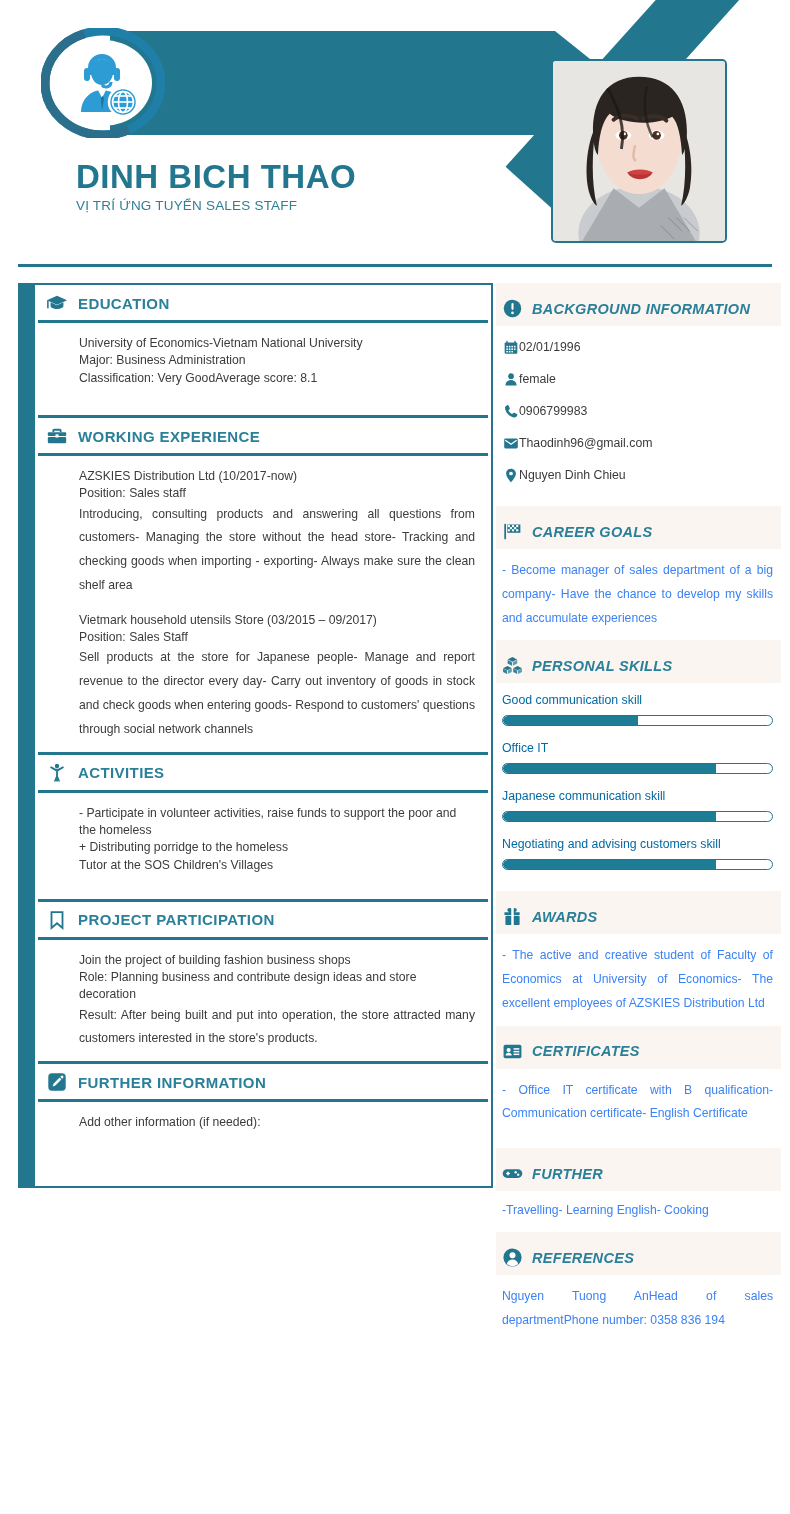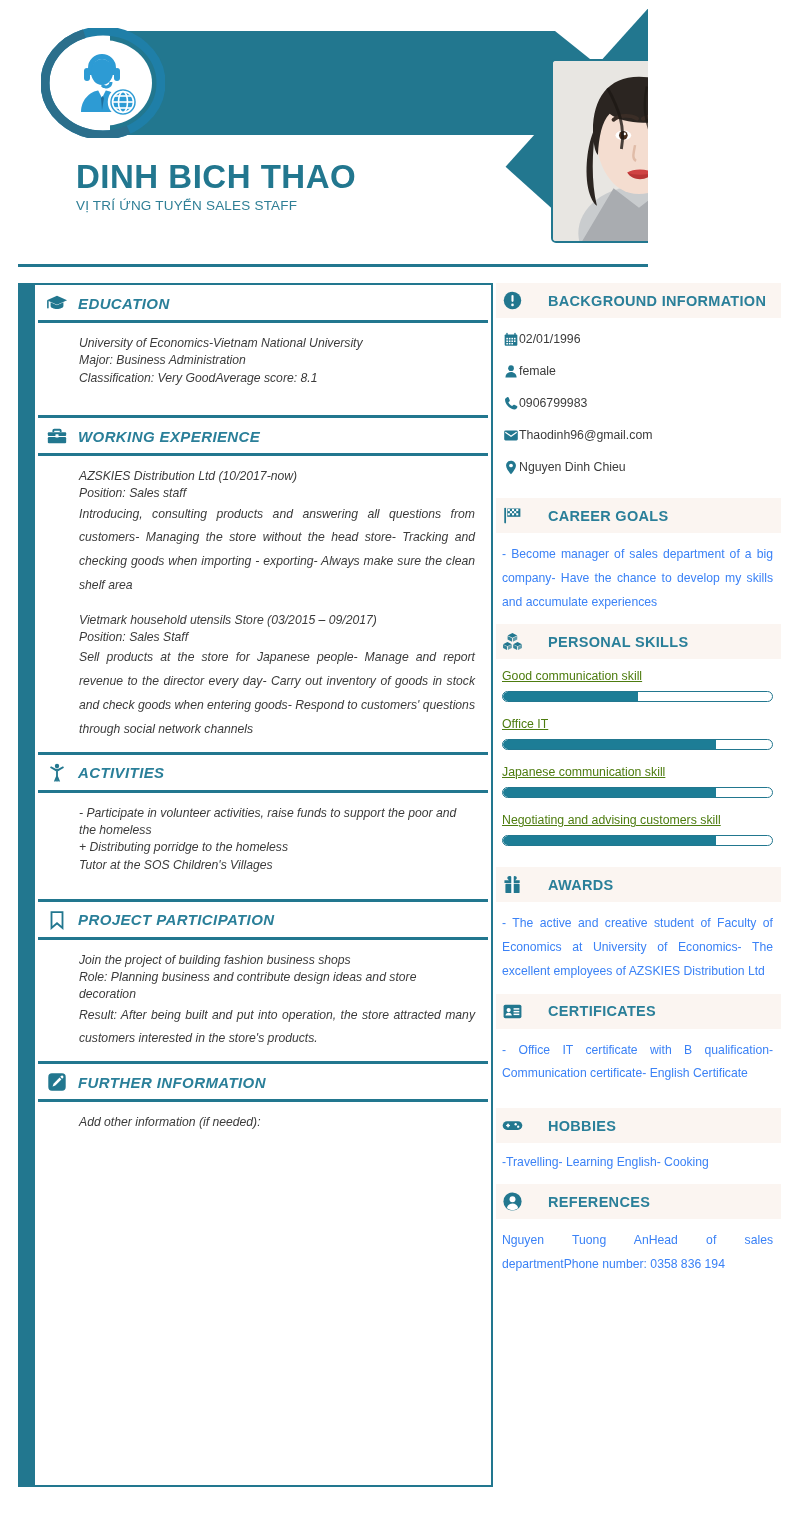--- a/index.html
+++ b/index.html
@@ -10,21 +10,21 @@
     background: #ffffff;
     font-family: "Liberation Sans", sans-serif;
     position: relative;
     overflow: hidden;
   }
 
   
   .header {
     position: relative;
     height: 268px;
-    width: 648px;
+    width: 790px;
     overflow: hidden;
   }
 
   
   .diag-stripe {
     position: absolute;
     width: 62px;
     height: 300px;
     background: #22778f;
     top: -74px;
@@ -106,24 +106,23 @@
     width: 790px;
     height: 1210px;
   }
 
   
   .left-col {
     position: absolute;
     left: 18px;
     top: 0;
     width: 475px;
-    height: 1204px;
+    height: 905px;
     border: 2px solid #22778f;
     background: #ffffff;
-    font-style: italic;
   }
   .left-spine {
     position: absolute;
     left: 0;
     top: 0;
     width: 15px;
     height: 100%;
     background: #22778f;
   }
   .left-inner {
@@ -177,24 +176,25 @@
   
   .right-col {
     position: absolute;
     left: 496px;
     top: 0;
     width: 285px;
   }
   .rsec-head {
     display: flex;
     align-items: center;
-    gap: 25px;
+    gap: 9px;
     background: #fbf5f1;
-    padding: 7px 8px 7px 6px;
+    padding: 15px 8px 7px 6px;
     min-height: 30px;
+    font-style: italic;
   }
   .rsec-head .rico {
     width: 21px; height: 21px;
     display: flex; align-items: center; justify-content: center;
     flex: 0 0 21px;
   }
   .rsec-head .rttl {
     font-size: 14.5px;
     font-weight: bold;
     color: #2a7f99;
@@ -219,23 +219,22 @@
   .contact-row .cico {
     width: 17px; height: 18px;
     display: flex; align-items: center; justify-content: center;
     flex: 0 0 17px;
   }
 
   
   .skills-wrap { padding: 10px 8px 6px 6px; }
   .skill-label {
     font-size: 12.3px;
-    color: #4d7c0f;
+    color: #0369a1;
     margin-bottom: 8px;
-    text-decoration: underline;
   }
   .skill-track {
     height: 11px;
     border: 1.5px solid #22778f;
     border-radius: 6px;
     background: #ffffff;
     overflow: hidden;
     margin-bottom: 15px;
   }
   .skill-fill {
@@ -608,21 +607,21 @@
           <svg viewBox="0 0 24 24" width="21" height="21" fill="#22778f">
             <rect x="0.8" y="7" width="22.4" height="10" rx="5"></rect>
             <g fill="#ffffff">
               <rect x="4.6" y="11.1" width="4.6" height="1.8" rx="0.9"></rect>
               <rect x="6" y="9.7" width="1.8" height="4.6" rx="0.9"></rect>
               <circle cx="15.6" cy="10.6" r="1.35"></circle>
               <circle cx="18.5" cy="13.3" r="1.35"></circle>
             </g>
           </svg>
         </span>
-        <span class="rttl">HOBBIES</span>
+        <span class="rttl">FURTHER</span>
       </div>
       <div class="rsec-body" style="padding-bottom:12px">
         <p>-Travelling- Learning English- Cooking</p>
       </div>
     </div>
 
     <div>
       <div class="rsec-head">
         <span class="rico">
           <svg viewBox="0 0 24 24" width="21" height="21" fill="#22778f">

